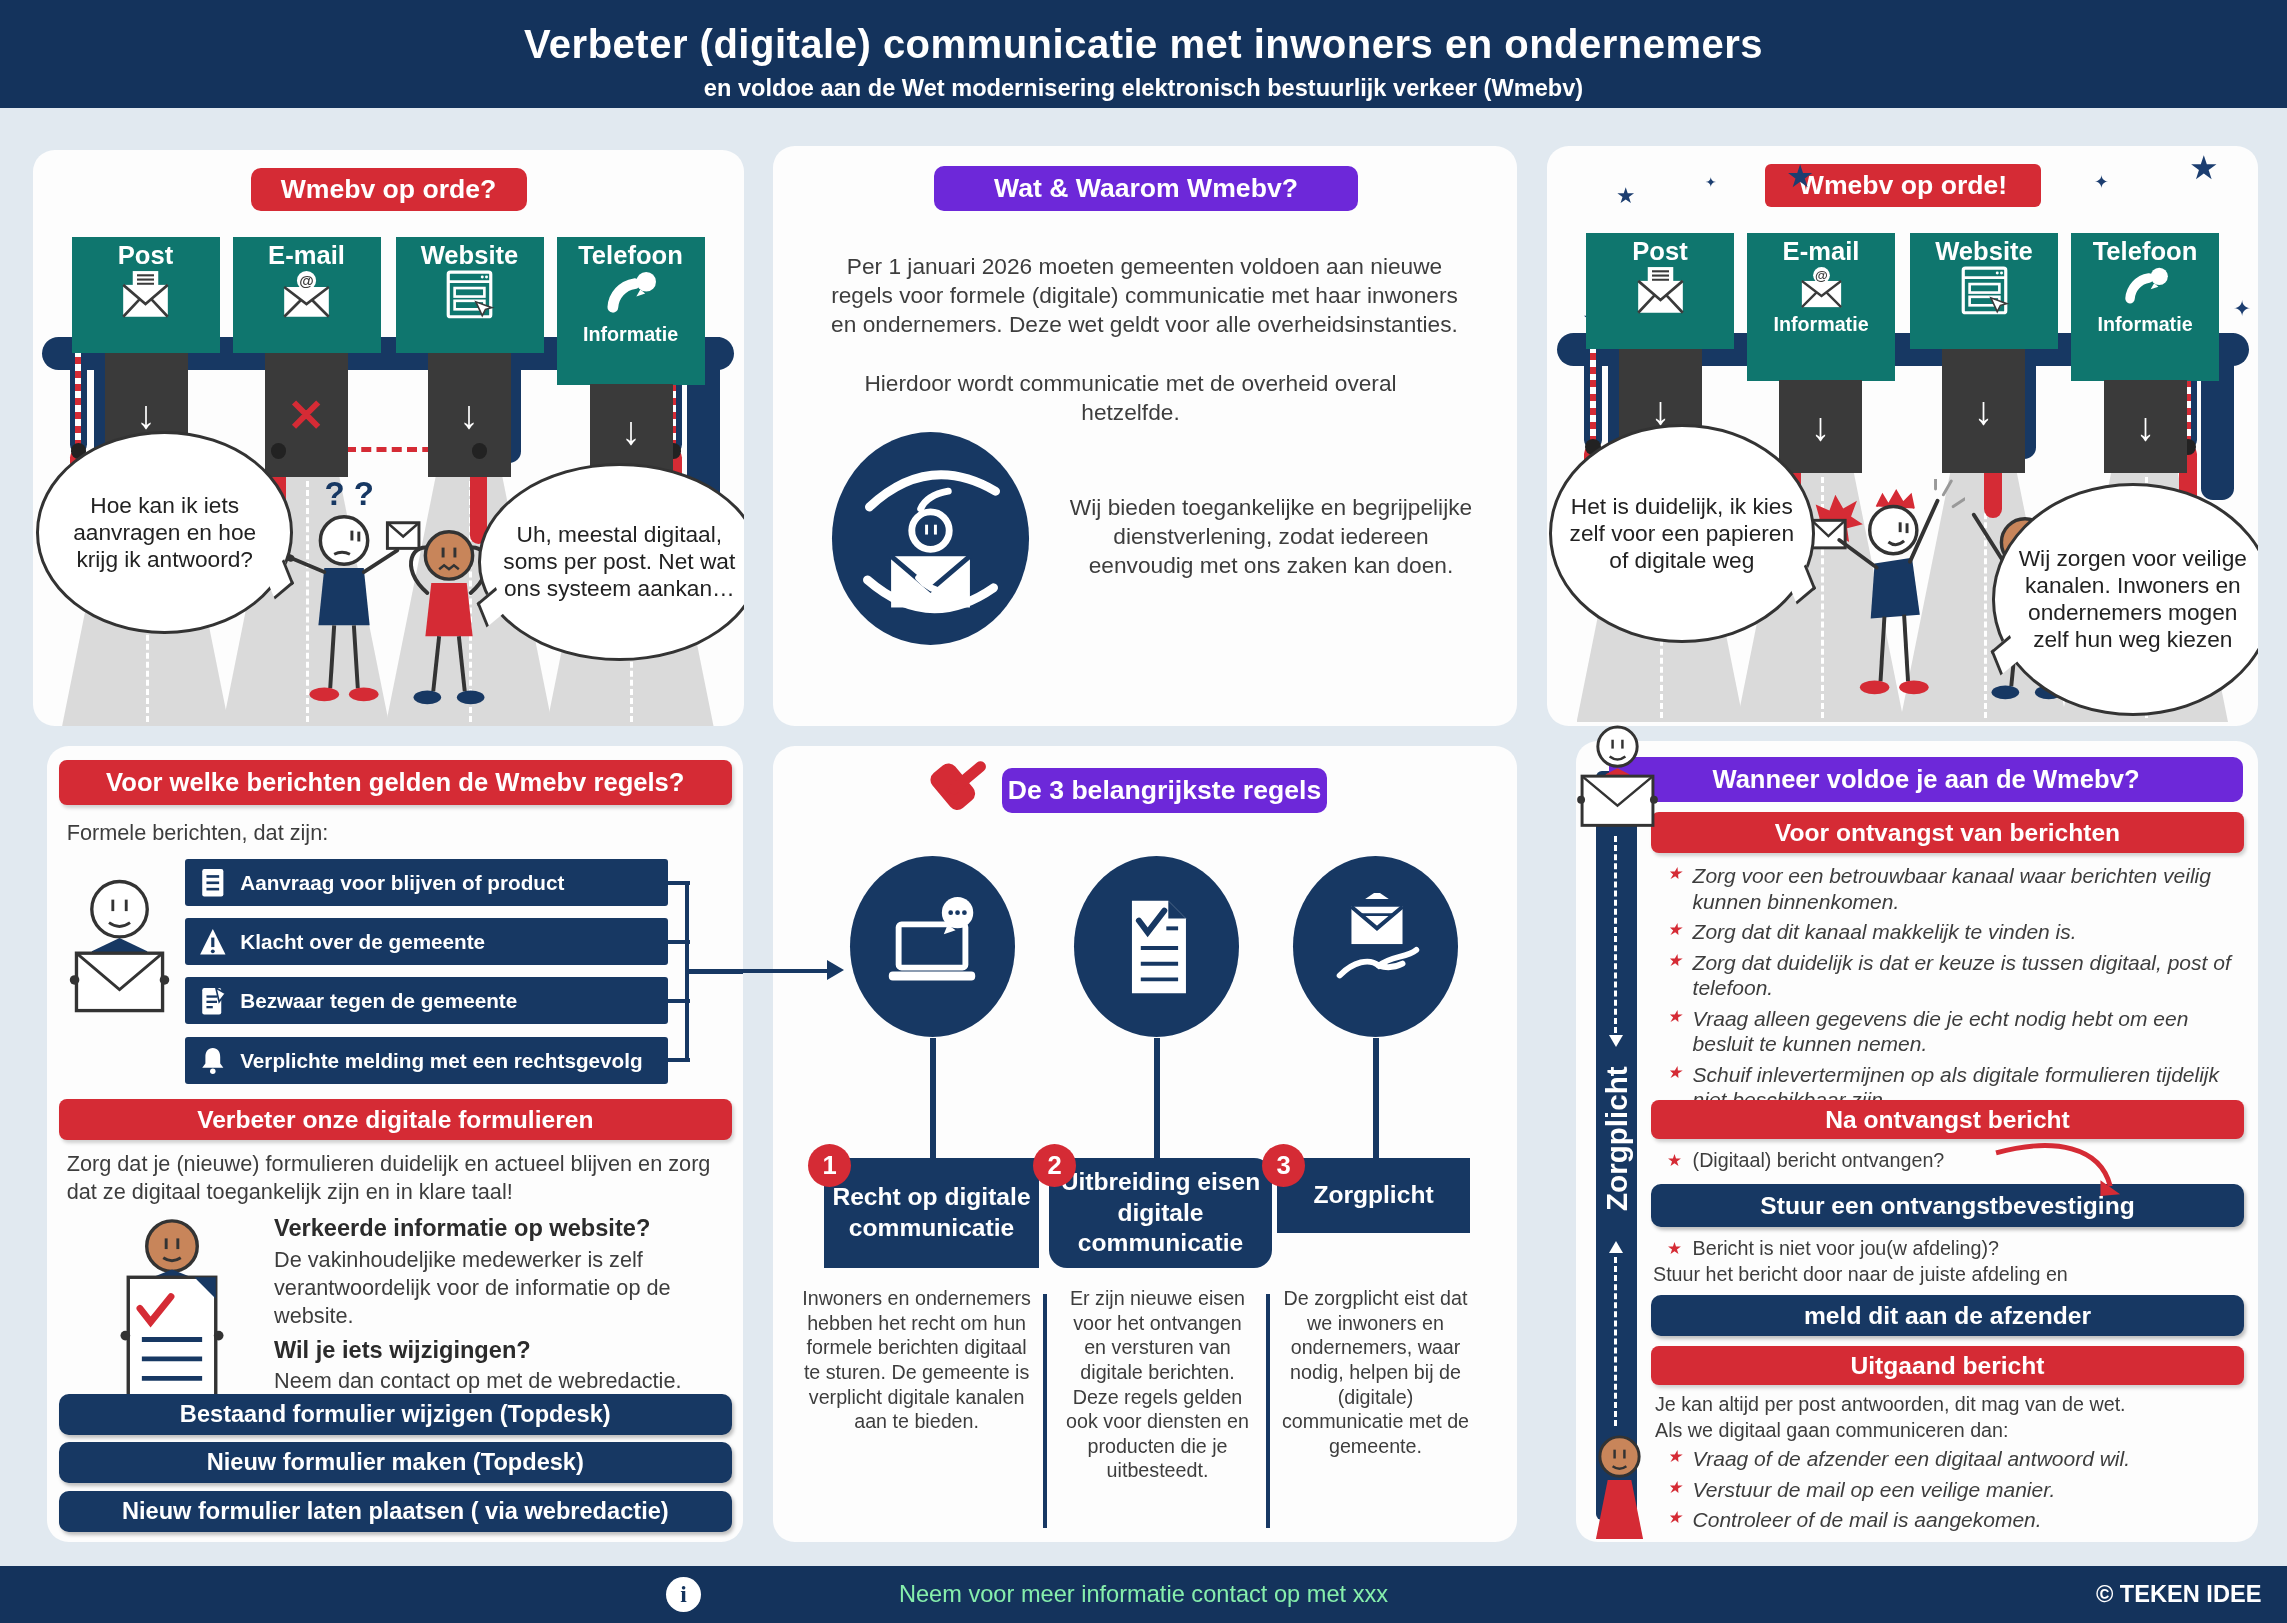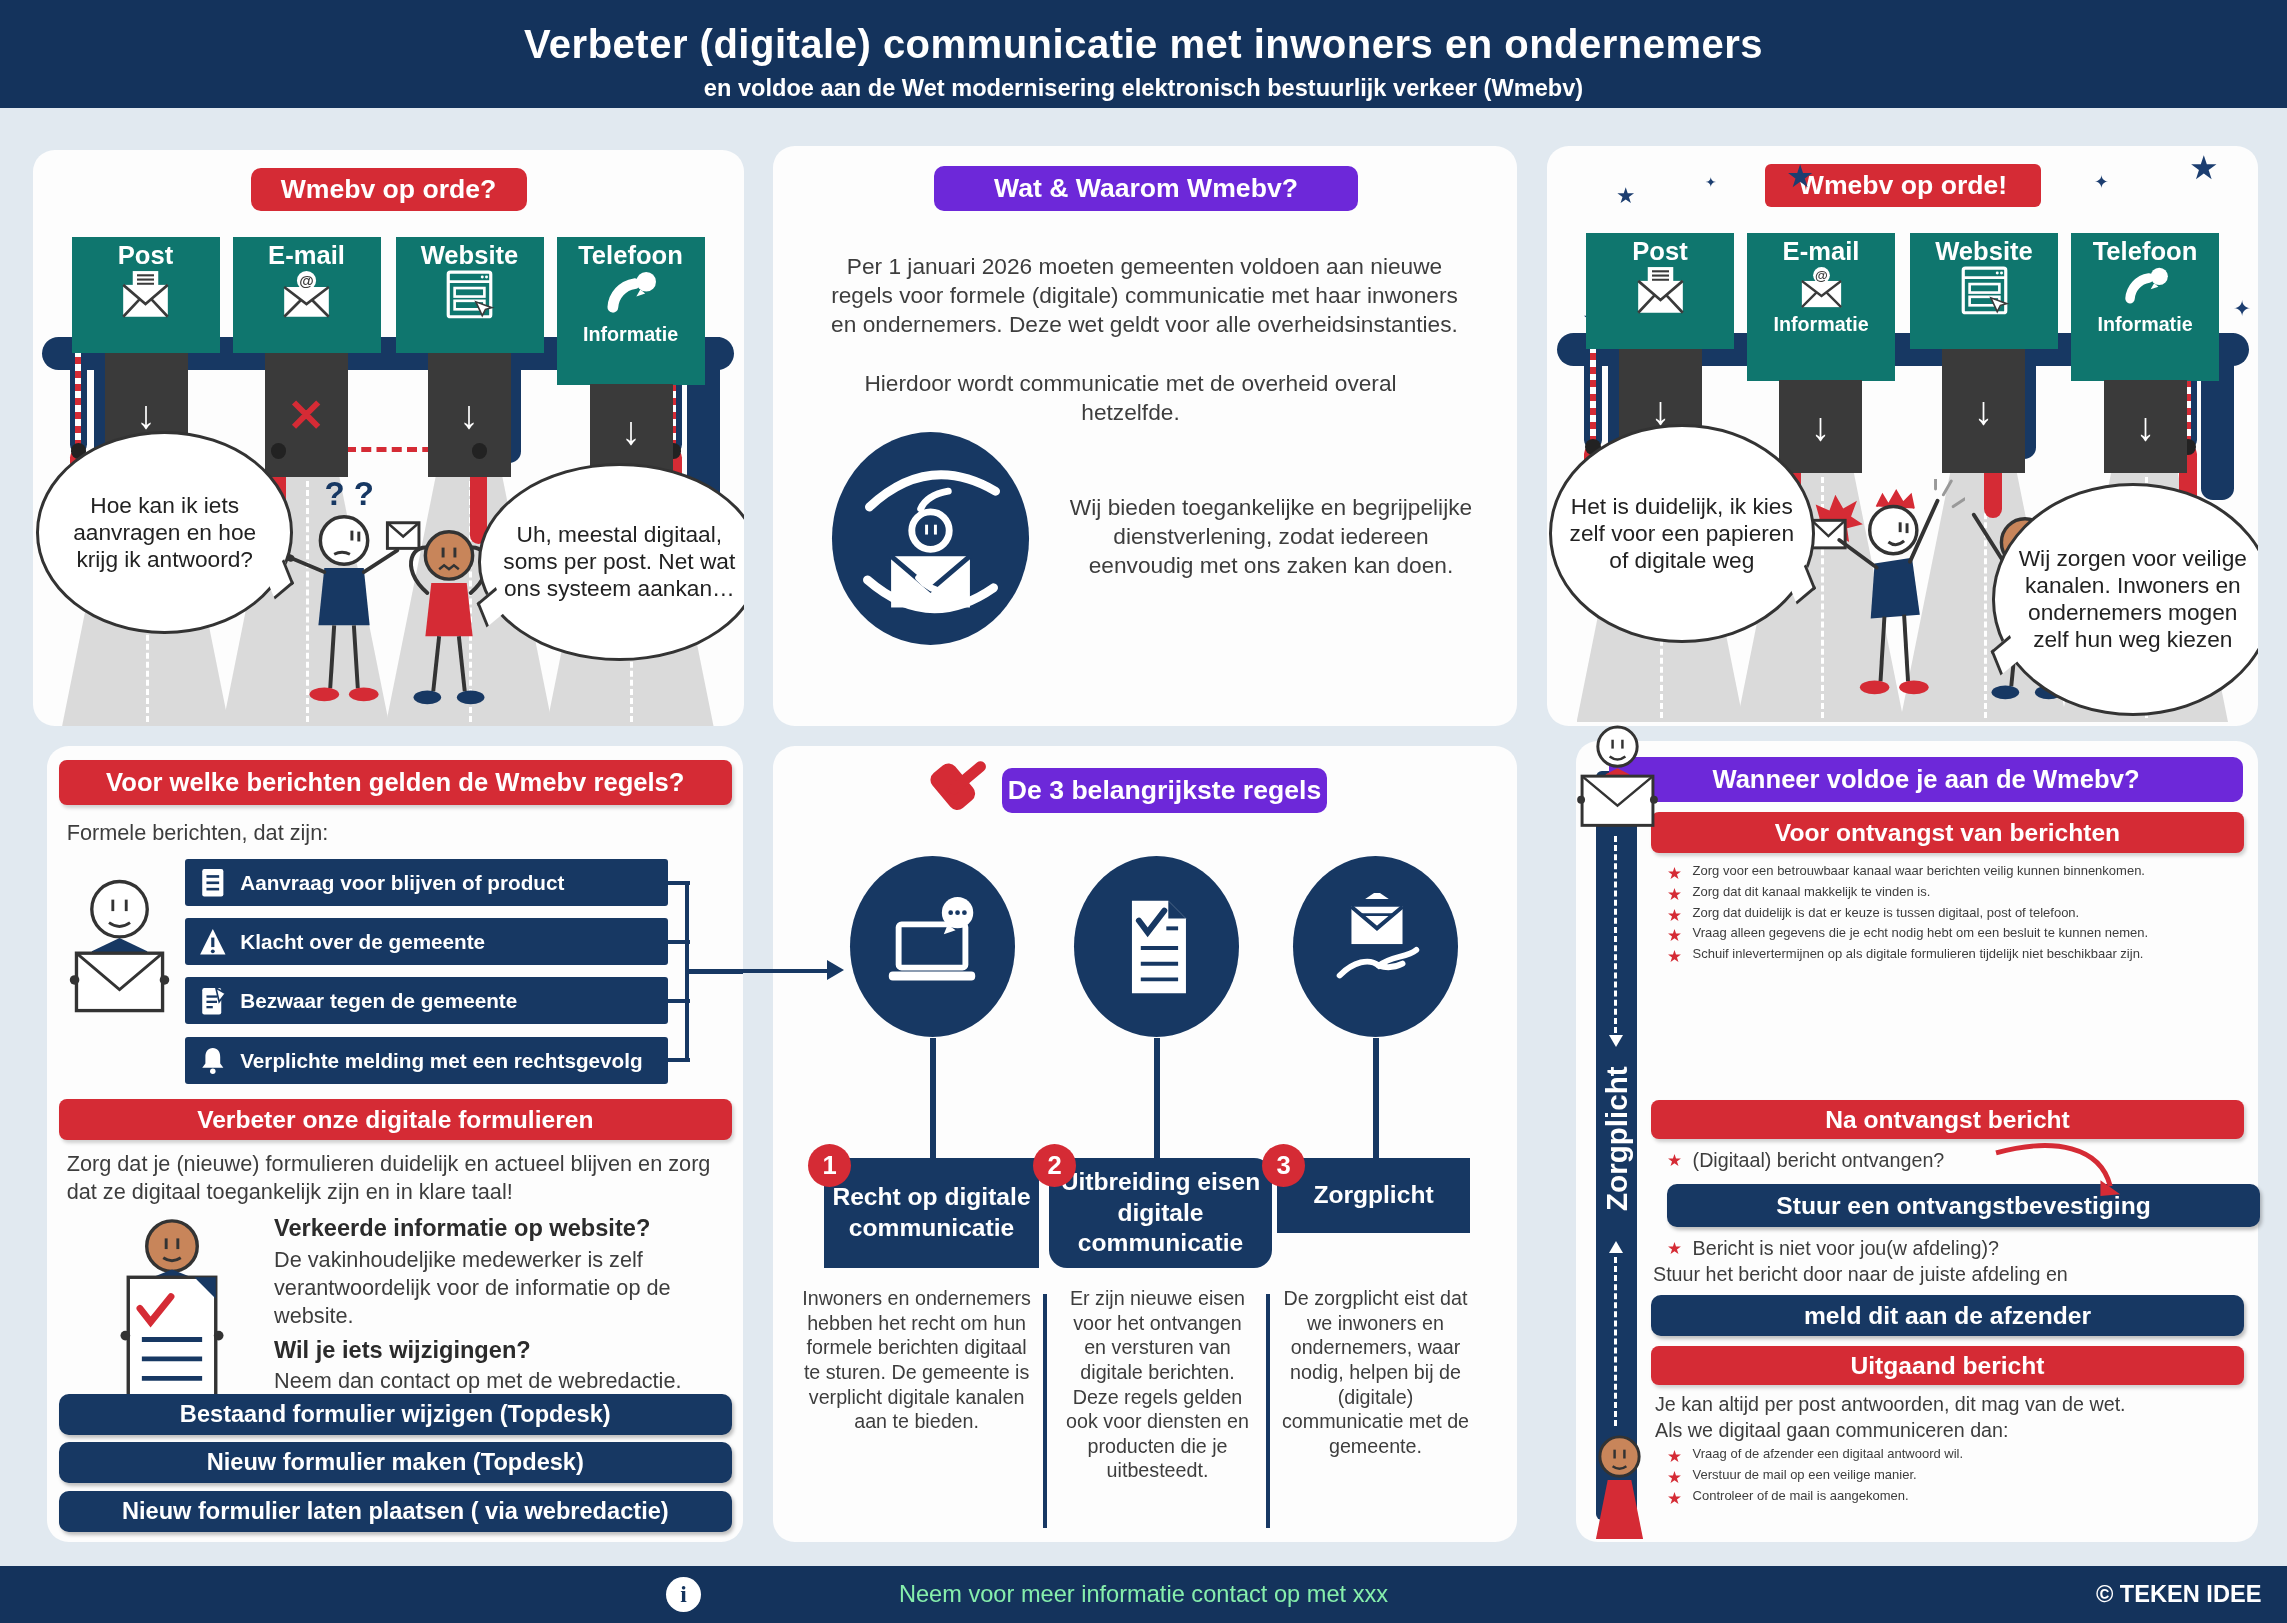--- a/index.html
+++ b/index.html
@@ -68,21 +68,21 @@
           font-weight:bold;font-size:25.6px;display:flex;align-items:center;justify-content:center;z-index:2;}
   .rtext{position:absolute;font-size:19.7px;line-height:1.25;text-align:center;color:#3d3d3d;}
   .vsep{position:absolute;width:3.9px;background:#173863;}
   
   .strip{position:absolute;left:19.7px;top:29.6px;width:41px;height:749px;background:#173863;border-radius:5.9px;}
   .vdash{position:absolute;left:38px;border-left:3.9px dashed #fff;z-index:1;}
   .vhead{position:absolute;left:32.5px;width:0;height:0;border-left:7.9px solid transparent;border-right:7.9px solid transparent;z-index:1;}
   .vlabel{position:absolute;left:19.7px;width:41px;top:303px;height:189px;display:flex;align-items:center;justify-content:center;
           color:#fff;font-weight:bold;font-size:29.6px;writing-mode:vertical-rl;transform:rotate(180deg);z-index:1;}
   .slist{position:absolute;left:91px;width:577px;}
-  .slist div{position:relative;padding-left:25.6px;font-size:13px;line-height:1.22;margin-bottom:4.9px;color:#3d3d3d;}
+  .slist div{position:relative;padding-left:25.6px;font-size:21px;line-height:1.22;margin-bottom:4.9px;color:#3d3d3d;font-style:italic;}
   .slist div:before{content:"★";position:absolute;left:0;top:1px;color:#d52b35;font-size:16.7px;}
   .sline{position:absolute;font-size:19.7px;color:#3d3d3d;}
   .sline.starred{padding-left:25.6px;}
   .sline.starred:before{content:"★";position:absolute;left:0;top:1px;color:#d52b35;font-size:16.7px;}
   
   .ftr{position:absolute;left:0;top:1566px;width:100%;height:57px;background:#14335c;}
   .ftr-ico{position:absolute;left:666px;top:10.8px;width:35px;height:35px;border-radius:50%;background:#fff;
            color:#14335c;font-weight:bold;font-size:23.6px;display:flex;align-items:center;justify-content:center;
            font-family:"Liberation Serif",serif;}
   .ftr-txt{position:absolute;left:0;right:0;top:0;height:57px;display:flex;align-items:center;justify-content:center;
@@ -595,21 +595,21 @@
       <div>Vraag alleen gegevens die je echt nodig hebt om een besluit te kunnen nemen.</div>
       <div>Schuif inlevertermijnen op als digitale formulieren tijdelijk niet beschikbaar zijn.</div>
     </div>
 
     <div class="redbar" style="left:75px;top:359px;width:593px;height:39px;font-size:24.6px;">Na ontvangst bericht</div>
     <div class="sline starred" style="left:91px;top:408px;">(Digitaal) bericht ontvangen?</div>
     <svg style="position:absolute;left:414px;top:398px;z-index:3;" width="148" height="65" viewBox="0 0 150 66">
       <path d="M6 14 C66 -2 112 8 122 48" fill="none" stroke="#d52b35" stroke-width="5"></path>
       <polygon points="112,42 132,56 112,58" fill="#d52b35"></polygon>
     </svg>
-    <div class="navybtn" style="left:75px;top:443px;width:593px;height:43px;font-size:24.6px;margin-left:16px;">Stuur een ontvangstbevestiging</div>
+    <div class="navybtn" style="left:75px;top:443px;width:593px;height:43px;font-size:24.6px;">Stuur een ontvangstbevestiging</div>
     <div class="sline starred" style="left:91px;top:496px;">Bericht is niet voor jou(w afdeling)?</div>
     <div class="sline" style="left:77px;top:522px;">Stuur het bericht door naar de juiste afdeling en</div>
     <div class="navybtn" style="left:75px;top:554px;width:593px;height:41px;font-size:24.6px;">meld dit aan de afzender</div>
 
     <div class="redbar" style="left:75px;top:605px;width:593px;height:39px;font-size:24.6px;">Uitgaand bericht</div>
     <div class="sline" style="left:79px;top:652px;">Je kan altijd per post antwoorden, dit mag van de wet.</div>
     <div class="sline" style="left:79px;top:678px;">Als we digitaal gaan communiceren dan:</div>
     <div class="slist" style="top:705px;left:91px;width:571px;">
       <div>Vraag of de afzender een digitaal antwoord wil.</div>
       <div>Verstuur de mail op een veilige manier.</div>

